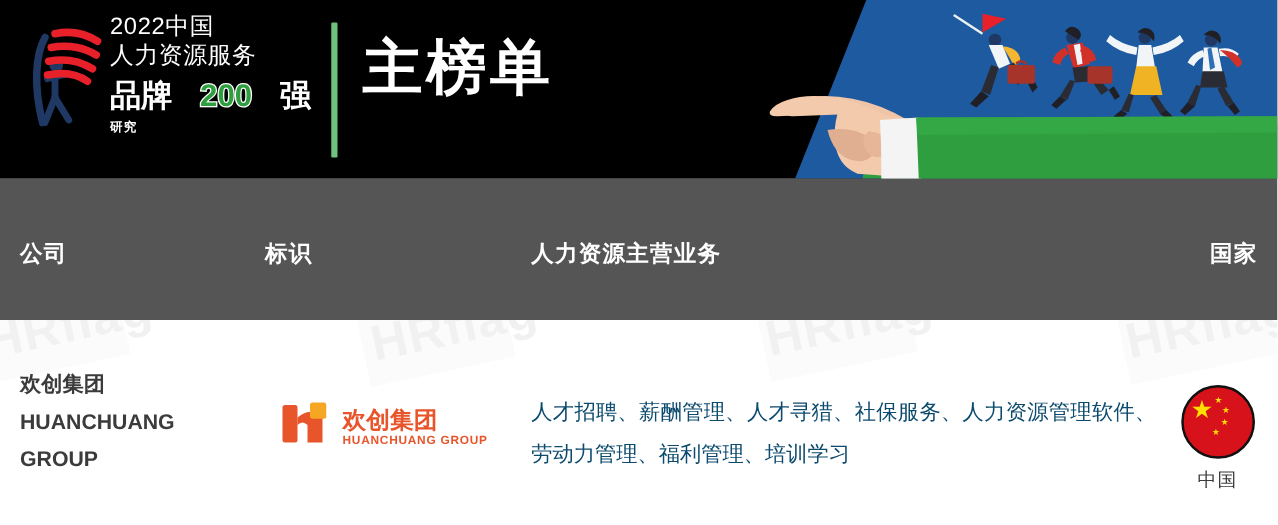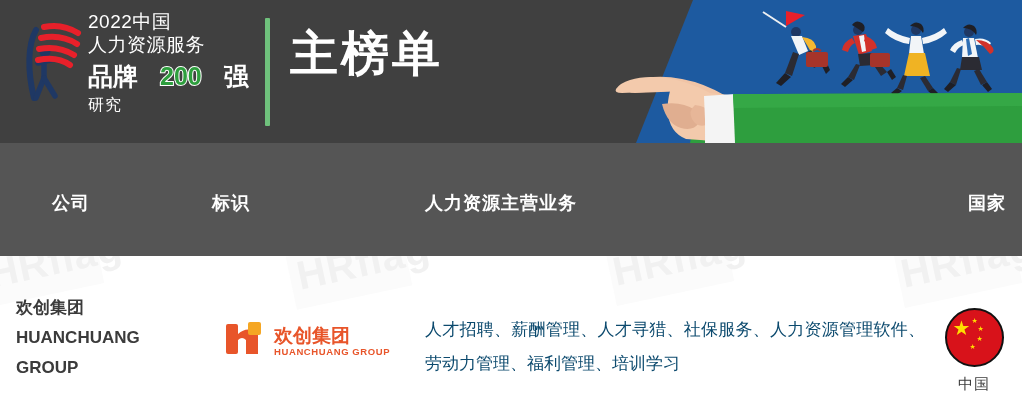--- a/index.html
+++ b/index.html
@@ -5,21 +5,21 @@
   html,body{margin:0;padding:0;}
   body{
     width:1022px;height:420px;overflow:hidden;
     background:#ffffff;
     font-family:"Liberation Sans","DejaVu Sans",sans-serif;
     -webkit-font-smoothing:antialiased;
   }
   .page{position:relative;width:1022px;height:420px;overflow:hidden;}
 
   
-  .banner{position:absolute;left:0;top:0;width:1022px;height:143px;overflow:hidden;background:#404040;}
+  .banner{position:absolute;left:0;top:0;width:1022px;height:143px;overflow:hidden;background:#000000;}
   .banner-blue{
     position:absolute;right:0;top:0;width:420px;height:143px;
     background:#1d5aa0;
     clip-path:polygon(91px 0,420px 0,420px 143px,34px 143px);
   }
 
   
   .brandmark{position:absolute;left:14px;top:14px;width:72px;height:100px;}
 
   
@@ -28,21 +28,21 @@
   .hl-l2{font-size:19px;font-weight:400;letter-spacing:.5px;line-height:24px;white-space:nowrap;}
   .hl-l3{display:flex;align-items:baseline;margin-top:3px;white-space:nowrap;gap:20px;}
   .hl-brand{font-size:25px;font-weight:bold;letter-spacing:0px;}
   .hl-100{
     font-size:25px;font-weight:bold;margin:0 2px;
     color:#2e9e3e;
     -webkit-text-stroke:2px #ffffff;
     paint-order:stroke fill;
   }
   .hl-qiang{font-size:25px;font-weight:bold;}
-  .hl-l4{font-size:16px;font-weight:400;margin-top:2px;letter-spacing:1px;}
+  .hl-l4{font-size:10px;font-weight:700;margin-top:2px;letter-spacing:1px;}
 
   .divider-bar{position:absolute;left:265px;top:18px;width:5px;height:108px;background:#6fc17c;border-radius:1px;}
 
   .banner-title{
     position:absolute;left:290px;top:22px;
     color:#ffffff;font-size:48px;font-weight:bold;letter-spacing:3px;
     white-space:nowrap;
   }
 
   
@@ -50,21 +50,21 @@
 
   
   .thead{
     position:absolute;left:0;top:143px;width:1022px;height:113px;
     background:#555555;
   }
   .thead .th{
     position:absolute;top:48px;
     color:#ffffff;font-size:18px;font-weight:bold;letter-spacing:1px;white-space:nowrap;
   }
-  .th-company{left:16px;margin-left:36px;}
+  .th-company{left:16px;}
   .th-logo{left:212px;}
   .th-biz{left:425px;}
   .th-country{right:16px;}
 
   
   .tbody{position:absolute;left:0;top:256px;width:1022px;height:164px;background:#ffffff;overflow:hidden;}
 
   .watermarks{position:absolute;inset:0;pointer-events:none;overflow:hidden;}
   .wm{
     position:absolute;color:#f1f1f1;font-size:40px;font-weight:bold;

